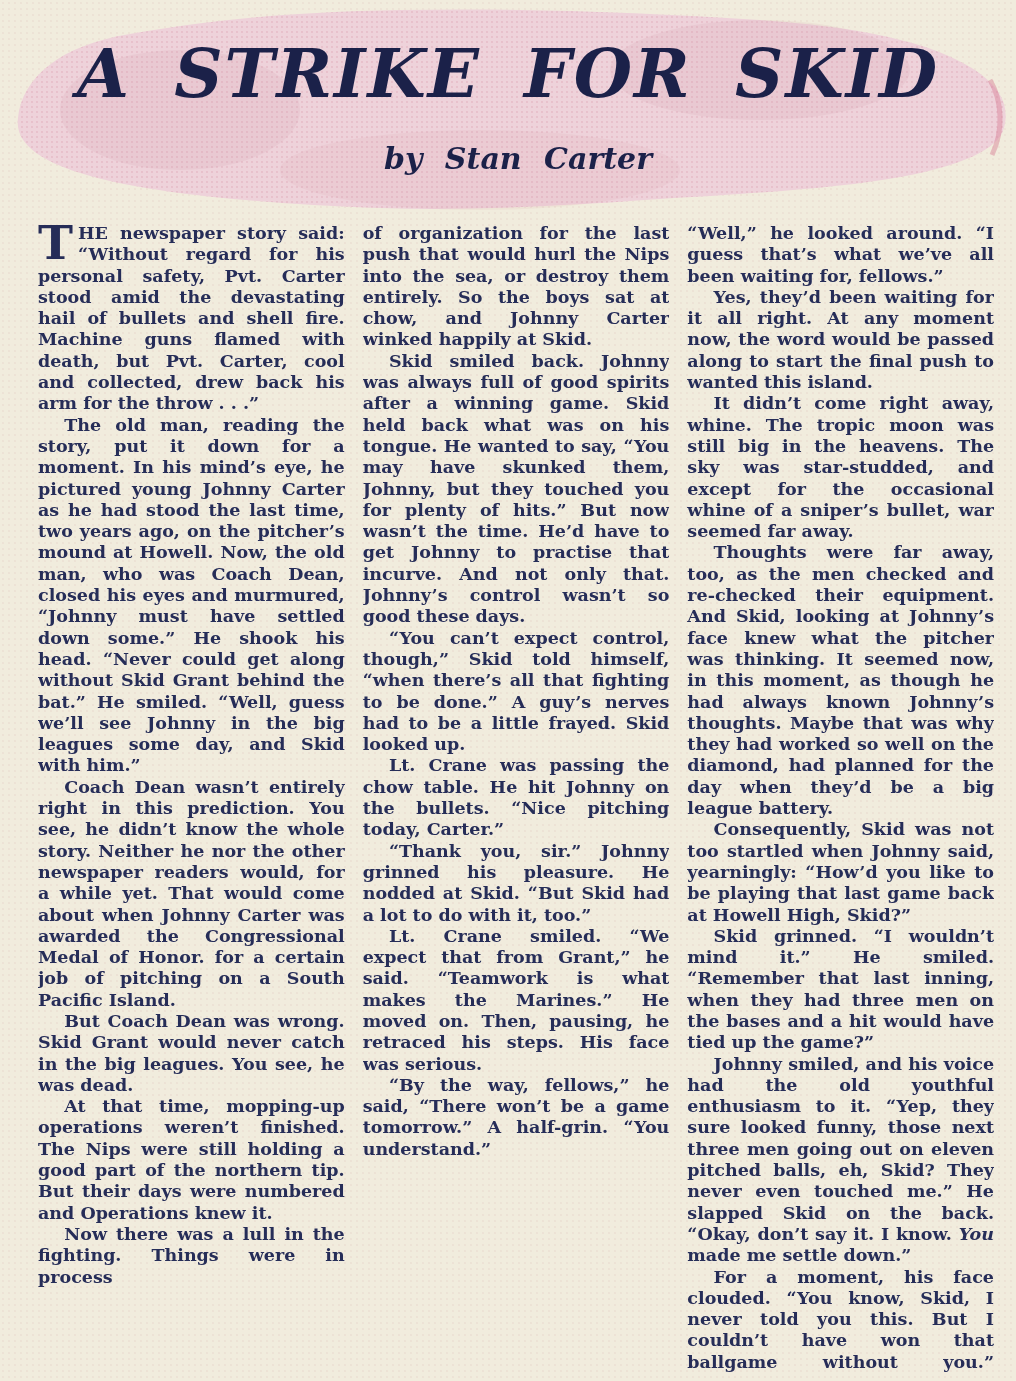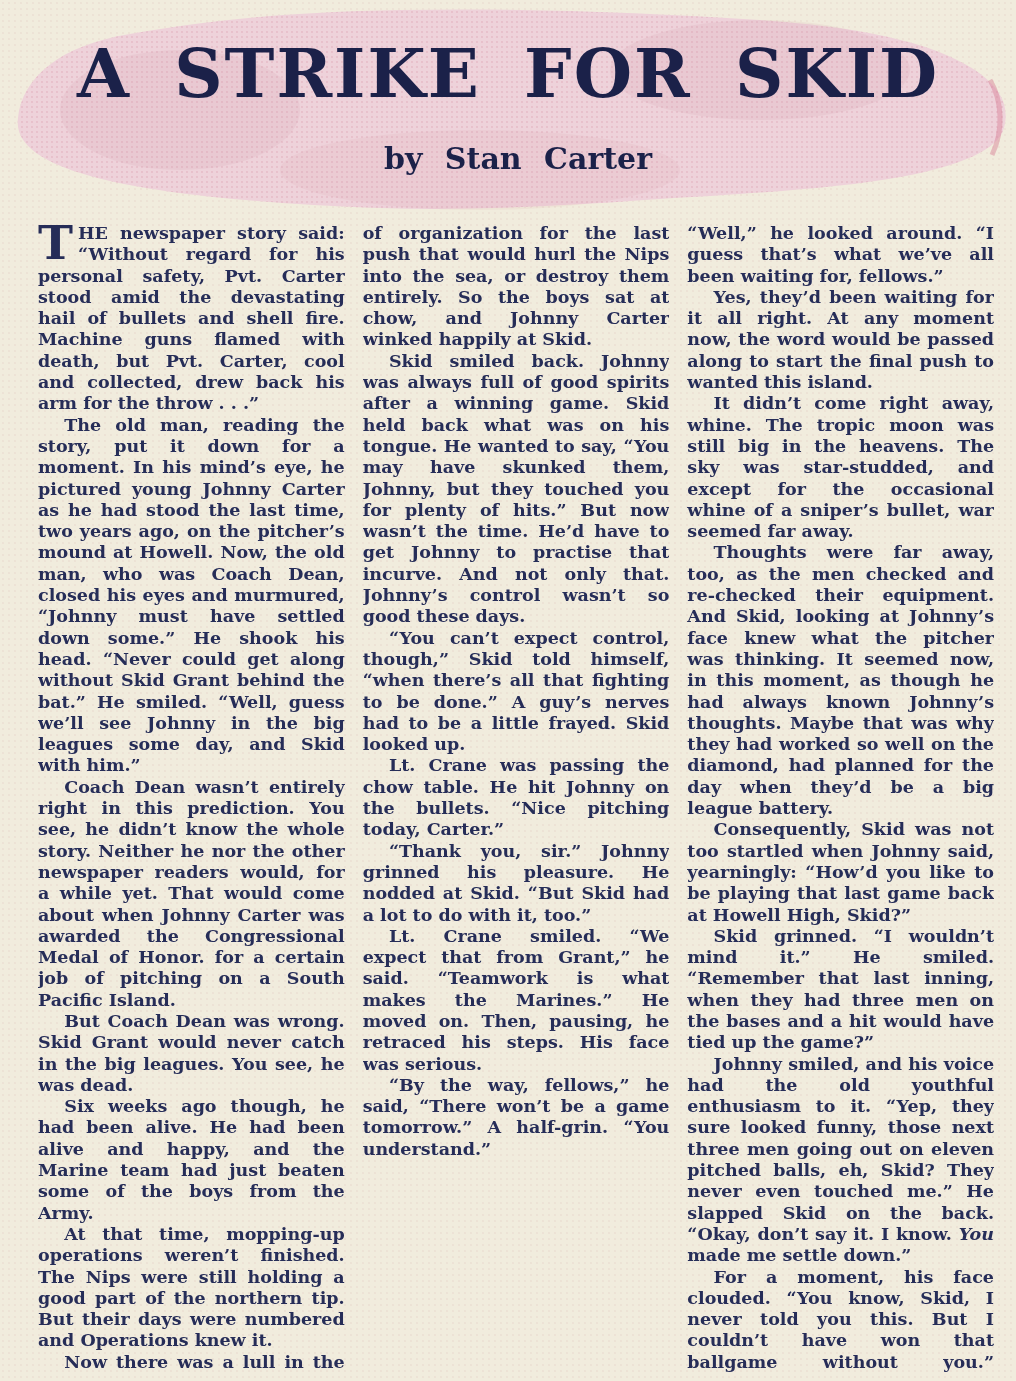--- a/index.html
+++ b/index.html
@@ -7,21 +7,21 @@
     width:1016px; height:1381px;
     font-family:"DejaVu Serif","Liberation Serif",serif;
     background:#ffffff;
   }
   .page {
     position:relative; width:1016px; height:1381px; overflow:hidden;
     background-color:var(--page-bg,#f1ecdd);
     background-image:radial-gradient(rgba(205,140,150,0.10) 1px, transparent 1.4px);
     background-size:6px 6px;
   }
-  .banner { position:absolute; top:0; left:0; width:1016px; height:220px; }
+  .banner { position:absolute; top:0; left:0; width:1016px; height:220px;font-style:italic; }
   .banner svg { position:absolute; top:0; left:0; }
   .banner h1 {
     position:absolute; top:40px; left:0; width:100%; margin:0;
     text-align:center;
     font-weight:700; font-size:67px; line-height:1;
     letter-spacing:2px; word-spacing:18px;
     color:var(--title-ink,#1b2149);
   }
   .byline {
     position:absolute; top:141px; left:10px; width:100%;
@@ -91,21 +91,20 @@
     <h1>A STRIKE FOR SKID</h1>
     <div class="byline">by Stan Carter</div>
   </header>
 
   <main class="columns">
     <section class="col">
         <p class="para noindent"><span class="dropcap">T</span>HE newspaper story said: “Without regard for his personal safety, Pvt. Carter stood amid the devastating hail of bullets and shell fire. Machine guns flamed with death, but Pvt. Carter, cool and collected, drew back his arm for the throw . . .”</p>
         <p class="para">The old man, reading the story, put it down for a moment. In his mind’s eye, he pictured young Johnny Carter as he had stood the last time, two years ago, on the pitcher’s mound at Howell. Now, the old man, who was Coach Dean, closed his eyes and murmured, “Johnny must have settled down some.” He shook his head. “Never could get along without Skid Grant behind the bat.” He smiled. “Well, guess we’ll see Johnny in the big leagues some day, and Skid with him.”</p>
         <p class="para">Coach Dean wasn’t entirely right in this prediction. You see, he didn’t know the whole story. Neither he nor the other newspaper readers would, for a while yet. That would come about when Johnny Carter was awarded the Congressional Medal of Honor. for a certain job of pitching on a South Pacific Island.</p>
         <p class="para">But Coach Dean was wrong. Skid Grant would never catch in the big leagues. You see, he was dead.</p>
-        <p class="para">Six weeks ago though, he had been alive. He had been alive and happy, and the Marine team had just beaten some of the boys from the Army.</p>
         <p class="para">At that time, mopping-up operations weren’t finished. The Nips were still holding a good part of the northern tip. But their days were numbered and Operations knew it.</p>
         <p class="para">Now there was a lull in the fighting. Things were in process</p>
       </section>
     <section class="col">
         <p class="para noindent">of organization for the last push that would hurl the Nips into the sea, or destroy them entirely. So the boys sat at chow, and Johnny Carter winked happily at Skid.</p>
         <p class="para">Skid smiled back. Johnny was always full of good spirits after a winning game. Skid held back what was on his tongue. He wanted to say, “You may have skunked them, Johnny, but they touched you for plenty of hits.” But now wasn’t the time. He’d have to get Johnny to practise that incurve. And not only that. Johnny’s control wasn’t so good these days.</p>
         <p class="para">“You can’t expect control, though,” Skid told himself, “when there’s all that fighting to be done.” A guy’s nerves had to be a little frayed. Skid looked up.</p>
         <p class="para">Lt. Crane was passing the chow table. He hit Johnny on the bullets. “Nice pitching today, Carter.”</p>
         <p class="para">“Thank you, sir.” Johnny grinned his pleasure. He nodded at Skid. “But Skid had a lot to do with it, too.”</p>
         <p class="para">Lt. Crane smiled. “We expect that from Grant,” he said. “Teamwork is what makes the Marines.” He moved on. Then, pausing, he retraced his steps. His face was serious.</p>

